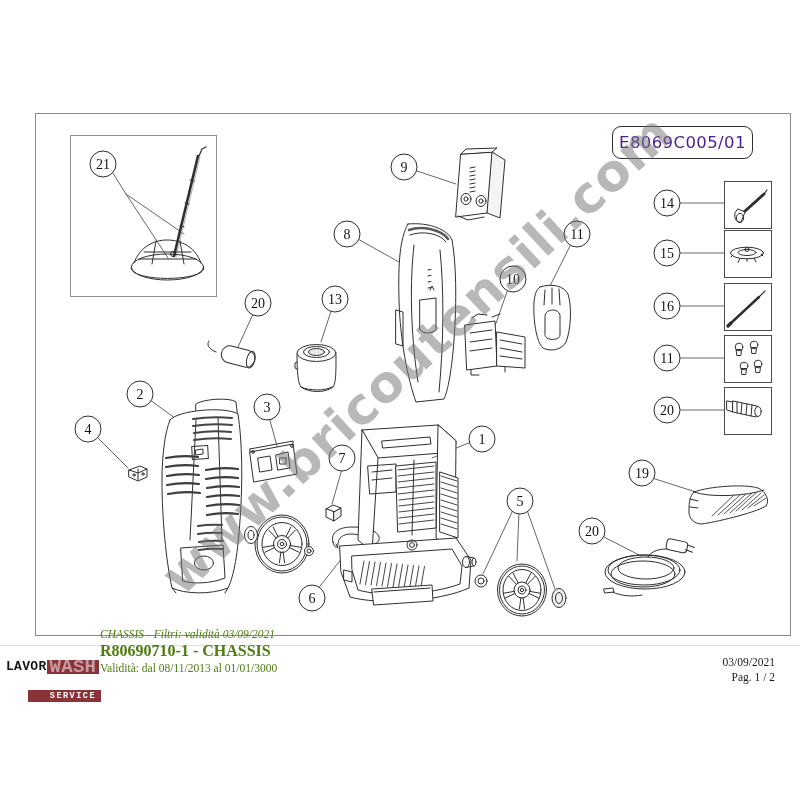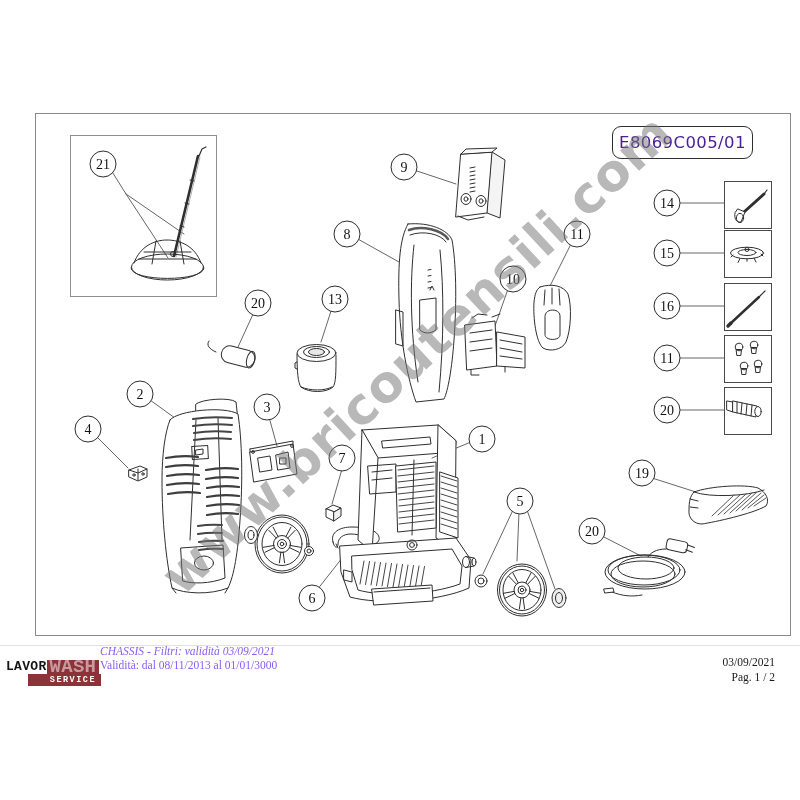--- a/index.html
+++ b/index.html
@@ -23,24 +23,24 @@
   .watermark{position:absolute;left:170px;top:555px;width:720px;z-index:9;pointer-events:none;
          transform:rotate(-43deg);transform-origin:0 50%;
          font-family:"DejaVu Sans",sans-serif;font-weight:bold;font-size:51px;
          color:rgba(118,118,118,0.52);letter-spacing:1px;white-space:nowrap;}
   .footer-sep{position:absolute;left:0;top:645px;width:800px;height:1px;background:#e2e2e2;z-index:1;}
   .logo{position:absolute;left:6px;top:660px;width:96px;z-index:4;font-family:Liberation Mono, monospace;}
   .logo-row1{display:flex;height:14px;line-height:14px;}
   .logo-lavor{font-weight:bold;font-size:13px;color:#141414;letter-spacing:.3px;}
   .logo-wash-box{background:#8a3338;color:#c79a9d;font-weight:bold;font-size:19px;
          line-height:14px;padding:0 3px;letter-spacing:.3px;}
-  .logo-service{margin-left:22px;margin-top:0;background:#8a3338;color:#fff;font-weight:bold;
+  .logo-service{margin-left:22px;margin-top:16px;background:#8a3338;color:#fff;font-weight:bold;
          font-size:8.5px;height:12px;line-height:12px;text-align:right;padding-right:5px;
          width:68px;letter-spacing:1.5px;}
-  .footer-text{position:absolute;left:100px;top:645px;z-index:4;color:#8b5cf6;}
+  .footer-text{position:absolute;left:100px;top:628px;z-index:4;color:#4d7c0f;}
   .f-line1{font-family:"Liberation Serif",serif;font-style:italic;font-size:11.5px;}
   .f-title{font-family:"Liberation Serif",serif;font-weight:bold;font-size:16px;margin-top:2px;}
   .f-validity{font-family:"Liberation Serif",serif;font-size:11.5px;margin-top:2px;text-align:center;}
   .page-info{position:absolute;right:25px;top:655px;z-index:4;text-align:right;
          font-family:"Liberation Serif",serif;font-size:11.5px;color:#1a1a1a;line-height:15px;}
 </style>
 </head>
 <body>
 
 <div class="page">
@@ -345,20 +345,21 @@
   <div class="logo">
     <div class="logo-row1">
       <span class="logo-lavor">LAVOR</span>
       <span class="logo-wash-box">WASH</span>
     </div>
     <div class="logo-service">SERVICE</div>
   </div>
 
   <div class="footer-text">
     <div class="f-line1">CHASSIS - Filtri: validità 03/09/2021</div>
+    <div class="f-title">R80690710-1 - CHASSIS</div>
     <div class="f-validity">Validità: dal 08/11/2013 al 01/01/3000</div>
   </div>
 
   <div class="page-info">
     <div>03/09/2021</div>
     <div>Pag. 1 / 2</div>
   </div>
 
 </div>
 

